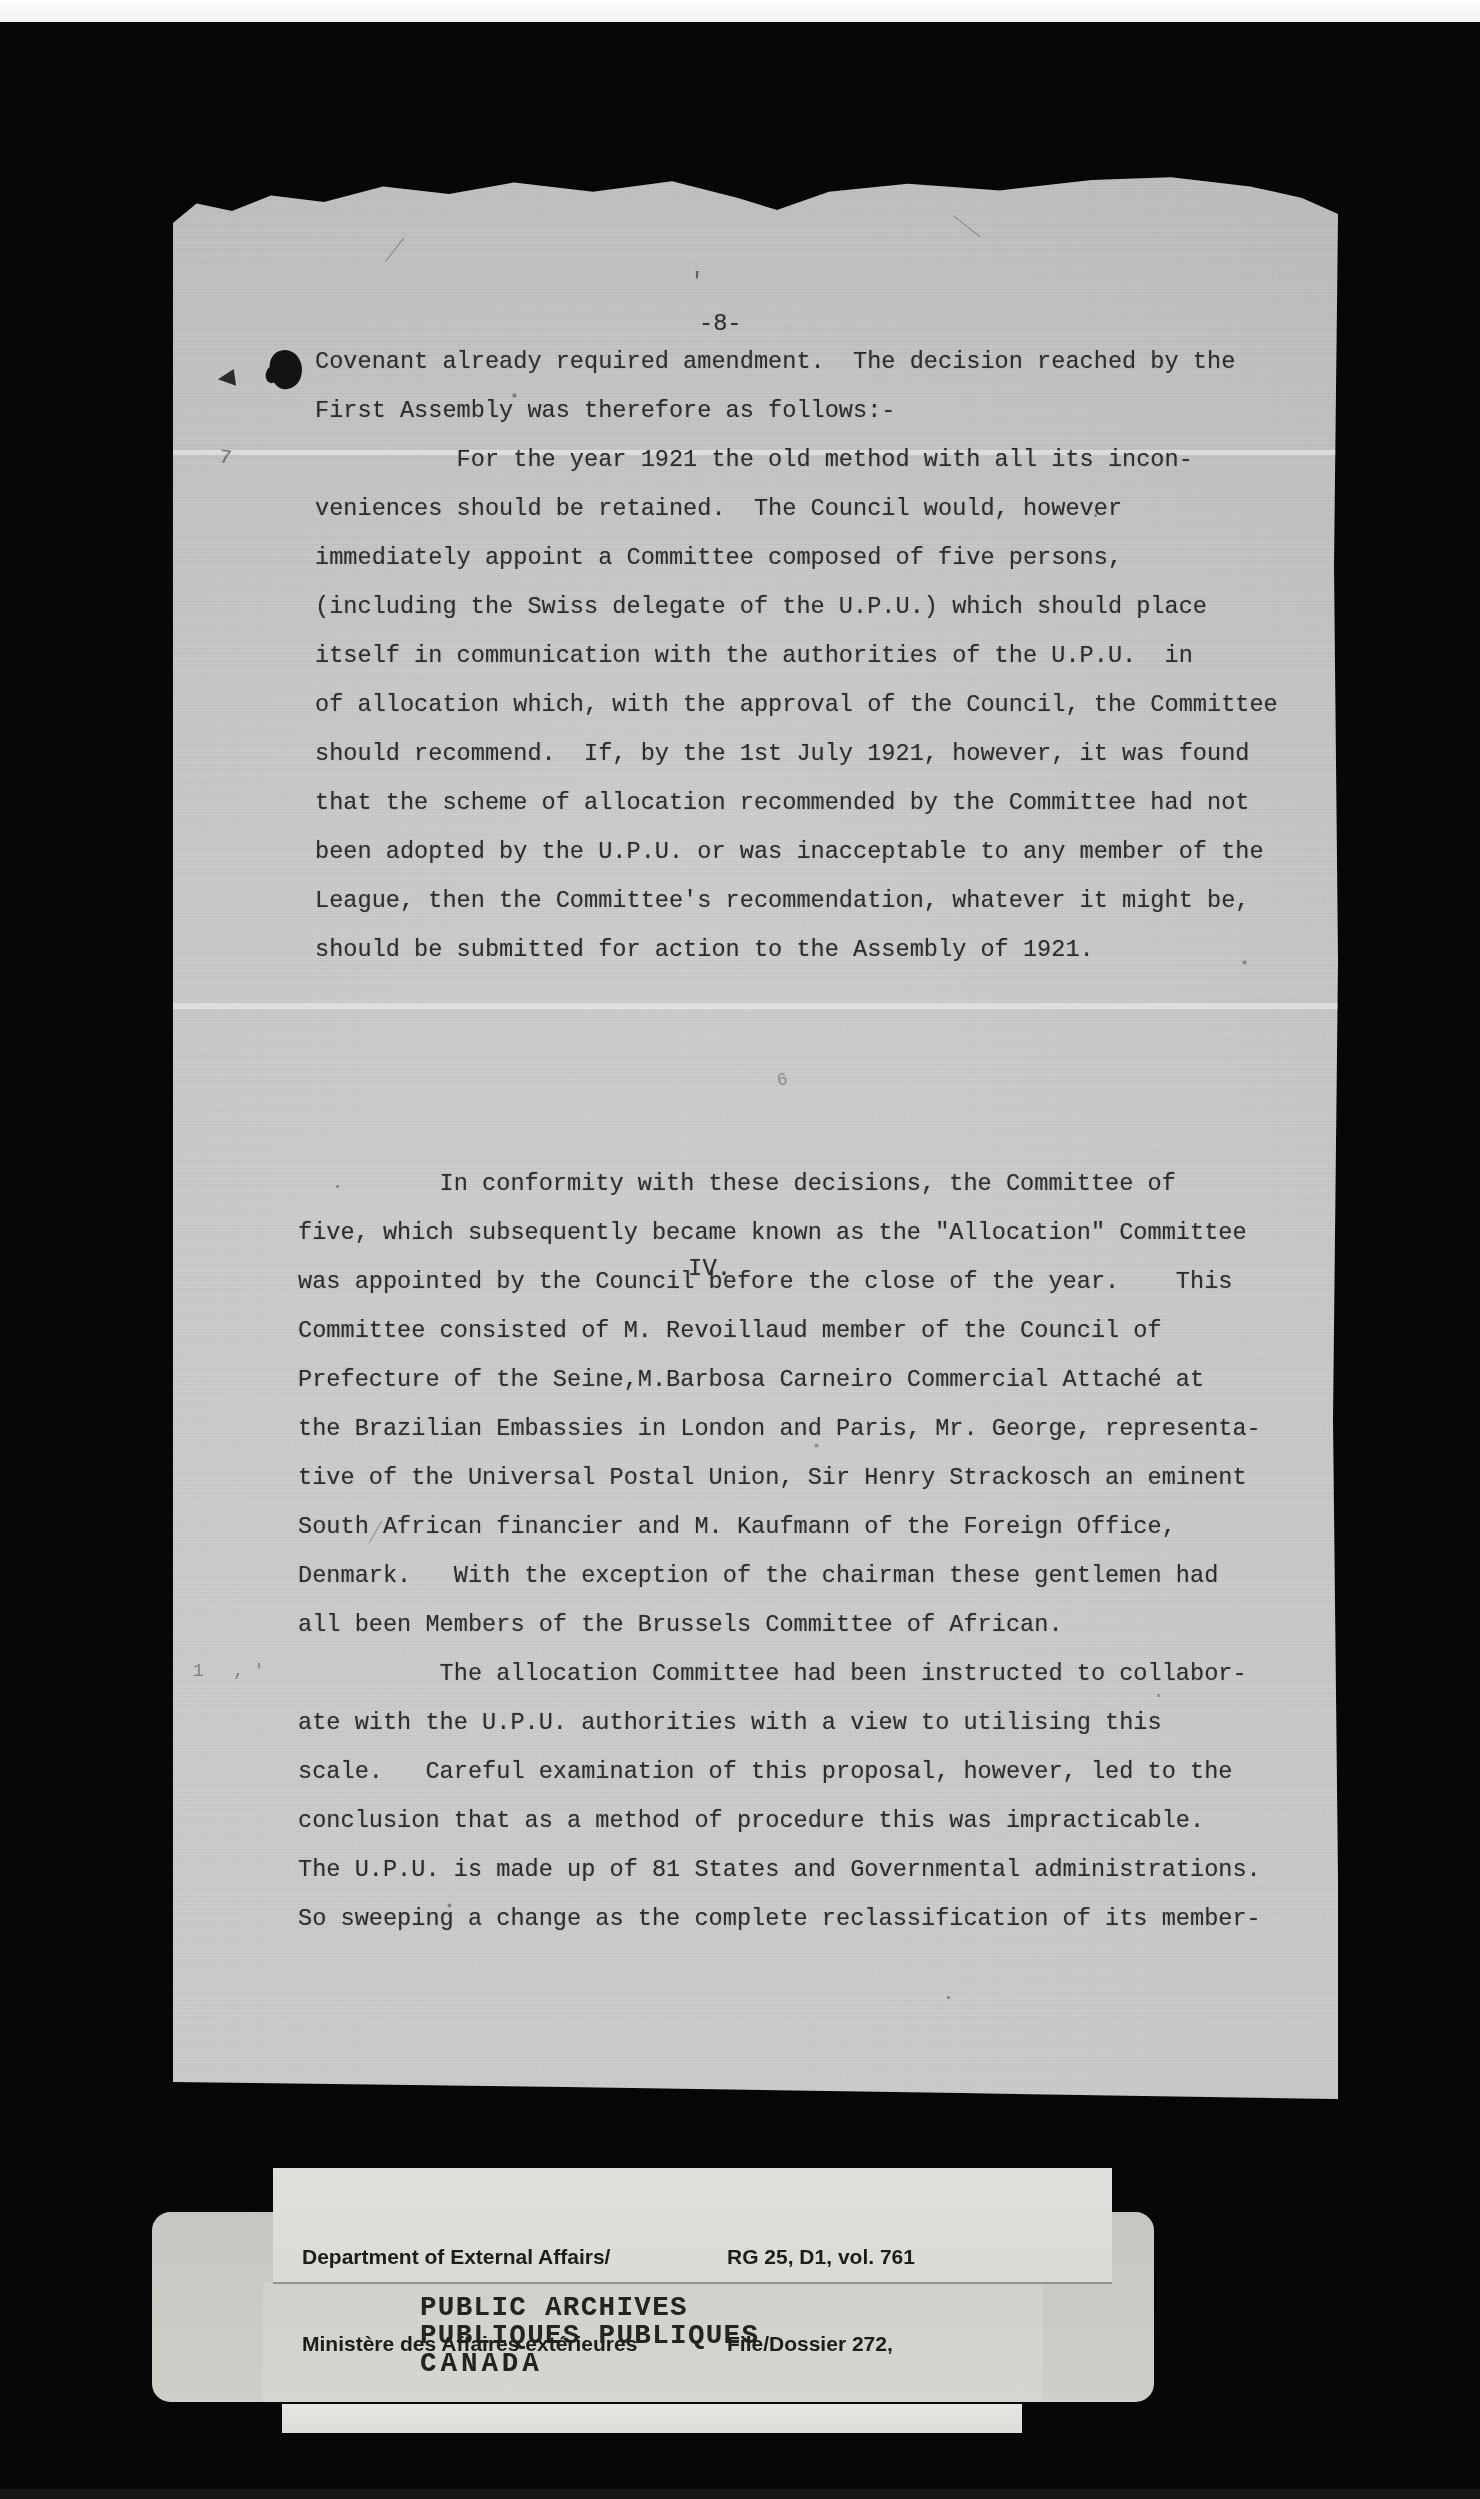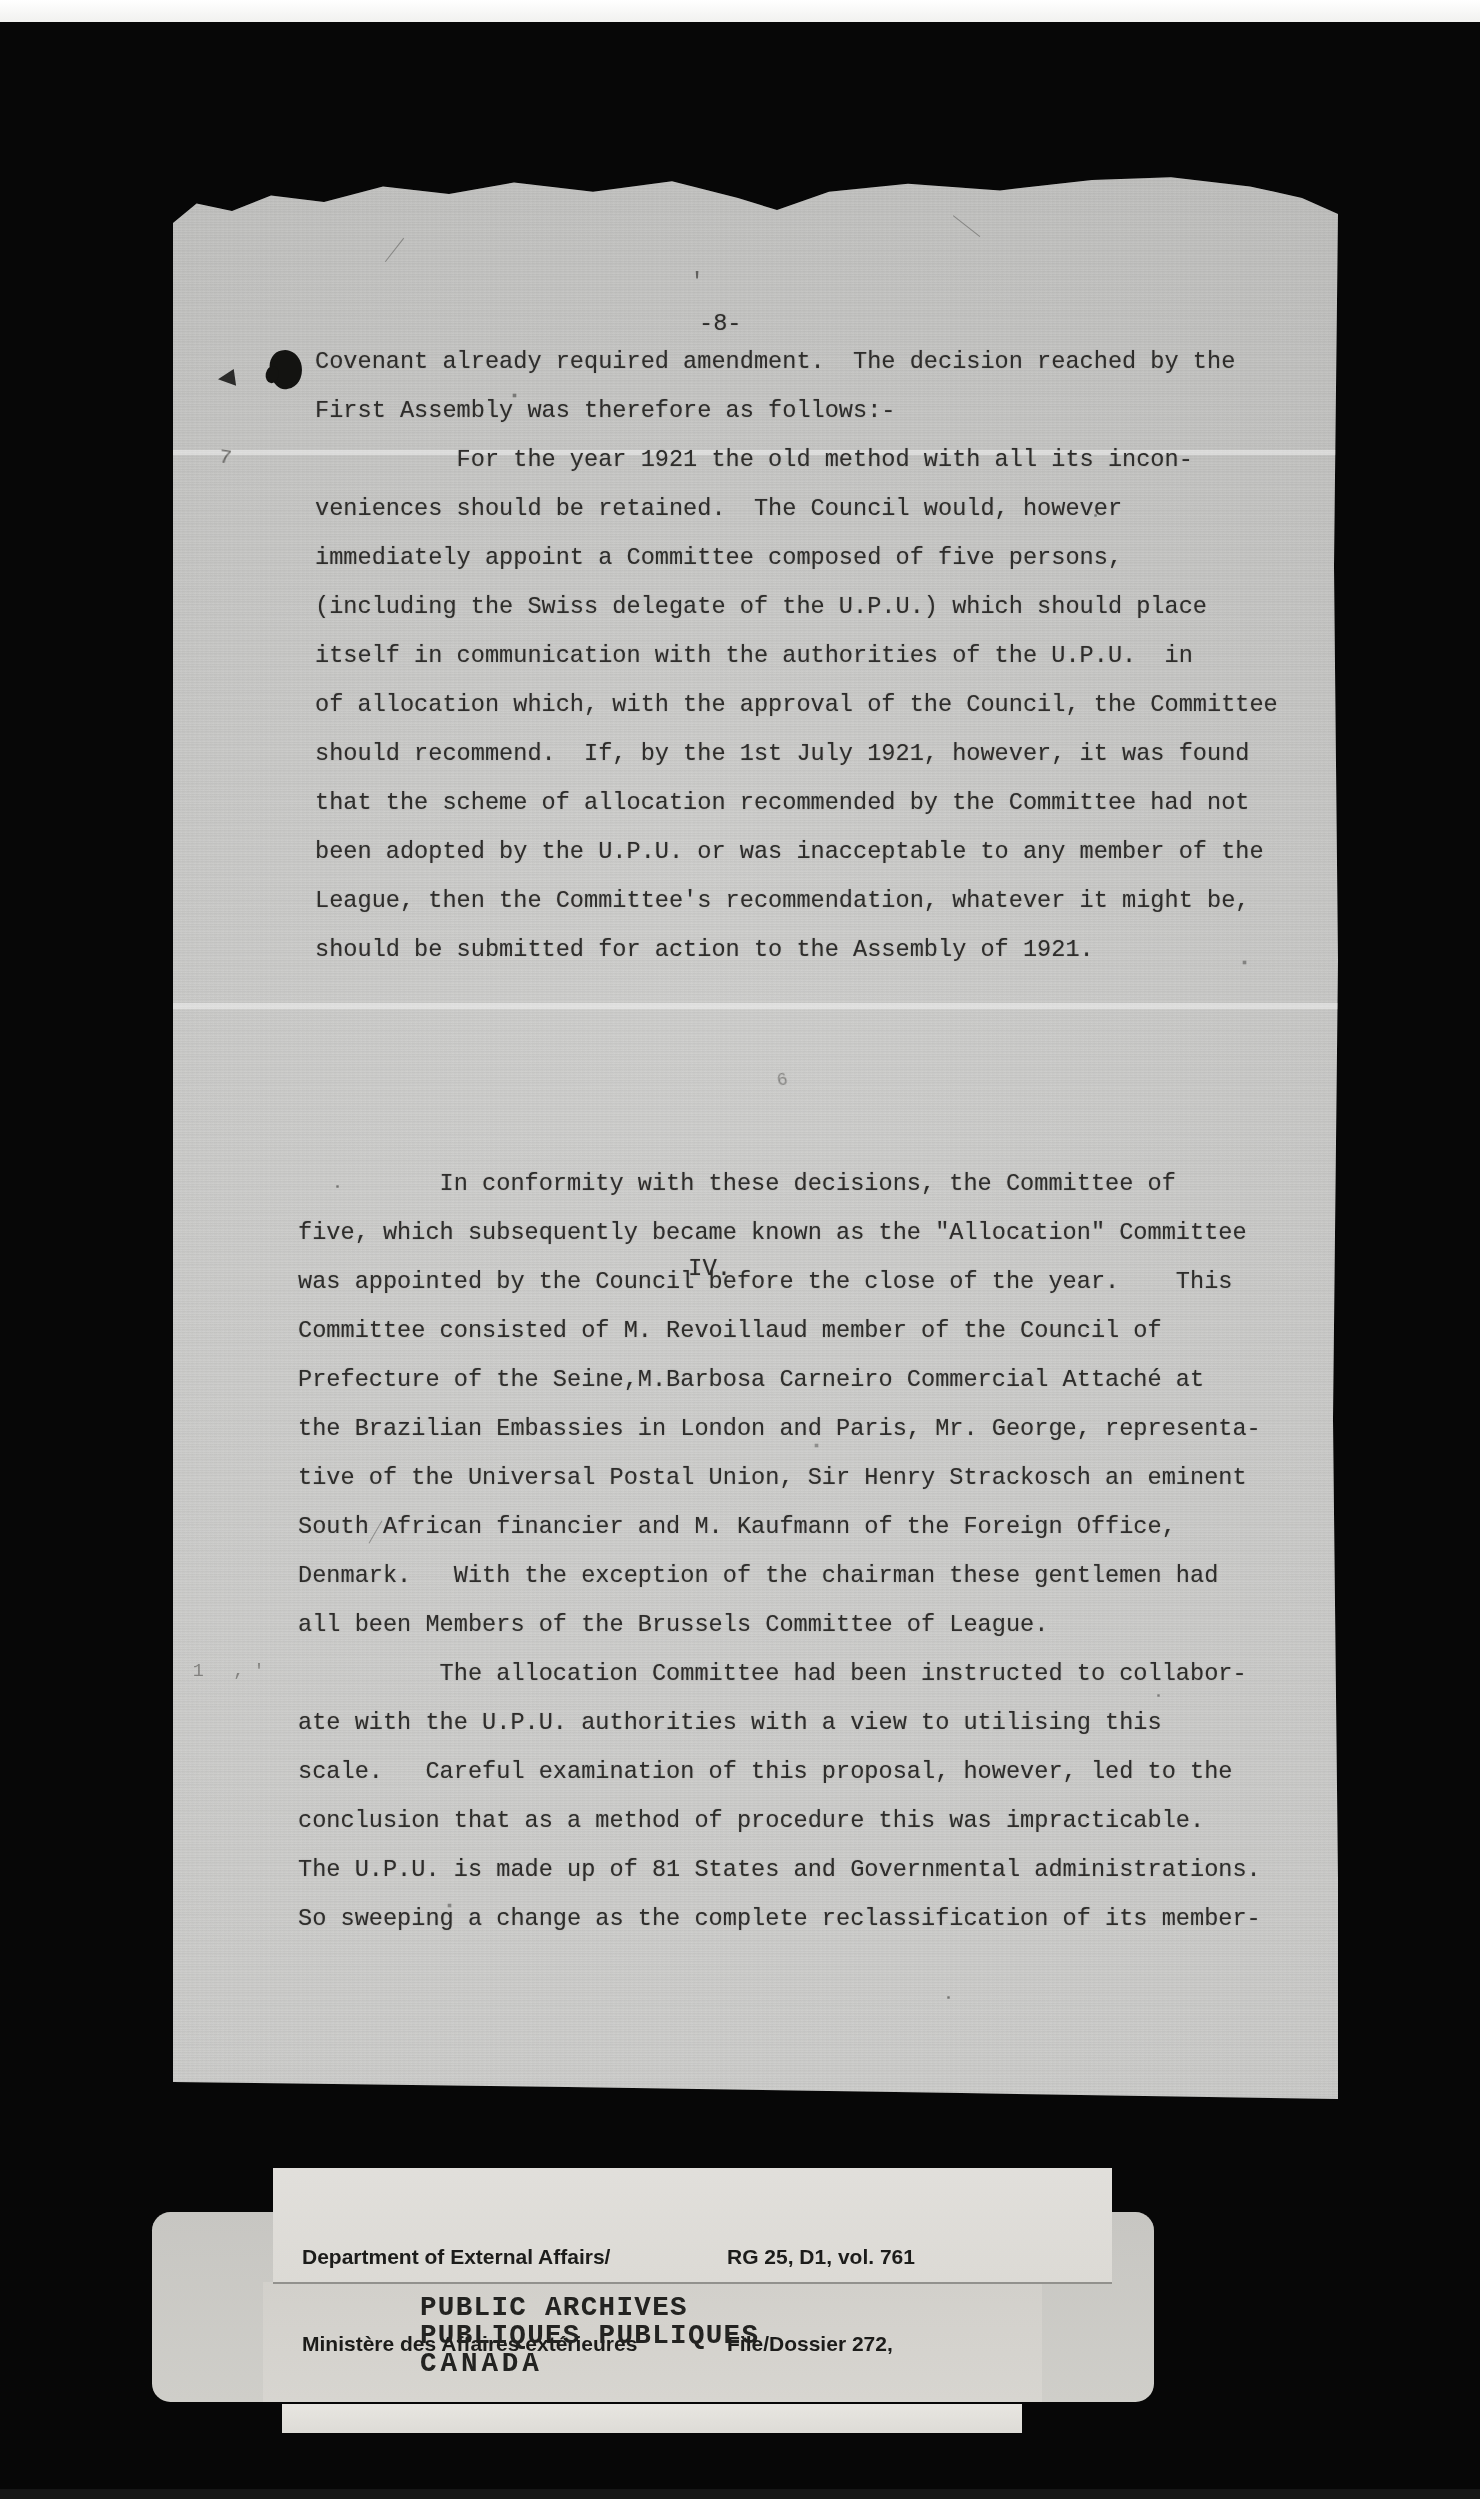--- a/index.html
+++ b/index.html
@@ -113,21 +113,21 @@
     <div class="blockB">
       <div class="ln typed">          In conformity with these decisions, the Committee of</div>
       <div class="ln typed">five, which subsequently became known as the "Allocation" Committee</div>
       <div class="ln typed">was appointed by the Council before the close of the year.    This</div>
       <div class="ln typed">Committee consisted of M. Revoillaud member of the Council of</div>
       <div class="ln typed">Prefecture of the Seine,M.Barbosa Carneiro Commercial Attaché at</div>
       <div class="ln typed">the Brazilian Embassies in London and Paris, Mr. George, representa-</div>
       <div class="ln typed">tive of the Universal Postal Union, Sir Henry Strackosch an eminent</div>
       <div class="ln typed">South African financier and M. Kaufmann of the Foreign Office,</div>
       <div class="ln typed">Denmark.   With the exception of the chairman these gentlemen had</div>
-      <div class="ln typed">all been Members of the Brussels Committee of League.</div>
+      <div class="ln typed">all been Members of the Brussels Committee of African.</div>
       <div class="ln typed">          The allocation Committee had been instructed to collabor-</div>
       <div class="ln typed">ate with the U.P.U. authorities with a view to utilising this</div>
       <div class="ln typed">scale.   Careful examination of this proposal, however, led to the</div>
       <div class="ln typed">conclusion that as a method of procedure this was impracticable.</div>
       <div class="ln typed">The U.P.U. is made up of 81 States and Governmental administrations.</div>
       <div class="ln typed">So sweeping a change as the complete reclassification of its member-</div>
     </div>
 
     <div class="blot"></div>
     <div class="arrow-mark"></div>

